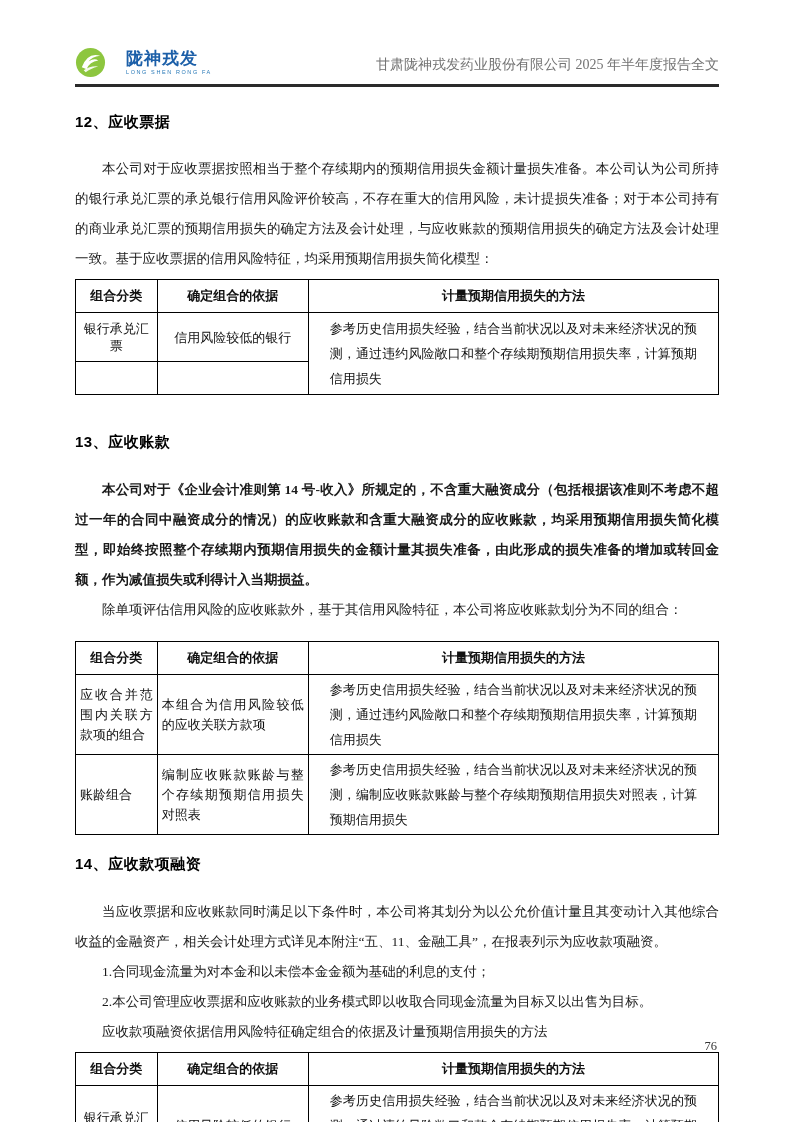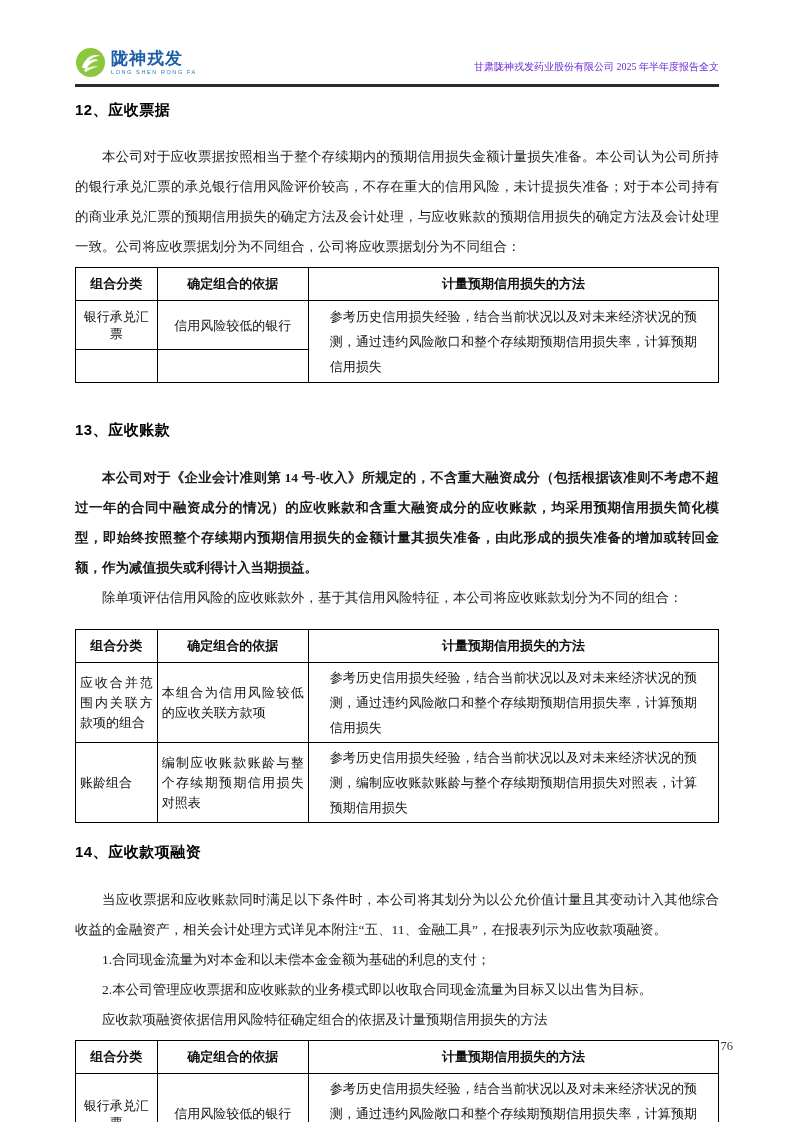--- a/index.html
+++ b/index.html
@@ -14,40 +14,40 @@
     overflow:hidden;
   }
   .content { padding:0 74px 0 75px; }
 
   
   .doc-header {
     display:flex; justify-content:space-between; align-items:flex-end;
     padding-top:47px; padding-bottom:6px;
     border-bottom:3px solid #2a2a2a;
   }
-  .logo { display:flex; align-items:center; gap:5px; }
+  .logo { display:flex; align-items:center; gap:20px; }
   .logo-mark { width:31px; height:31px; flex:0 0 auto; }
   .logo-text { display:flex; flex-direction:column; line-height:1; }
   .logo-cn {
     font-family:"Liberation Sans", sans-serif;
     font-weight:bold; font-size:17px; color:#1c5fa8; letter-spacing:1px;
   }
   .logo-en {
     font-family:"Liberation Sans", sans-serif;
     font-size:5.5px; color:#2a7ab8; letter-spacing:1.6px; margin-top:3px;
   }
-  .report-title { font-size:10px; color:#6d28d9; padding-bottom:4px; }
+  .report-title { font-size:14px; color:#737373; padding-bottom:4px; }
 
   
   .sec-heading {
     font-family:"Liberation Sans", sans-serif;
     font-weight:bold; font-size:15px; color:#000;
     letter-spacing:0.5px;
   }
-  .h12 { margin-top:14px; }
+  .h12 { margin-top:26px; }
   .h13 { margin-top:38px; }
   .h14 { margin-top:20px; }
   p.body-para {
     font-size:13.5px; line-height:30px;
     text-align:justify; text-indent:2em; color:#1a1a1a;
   }
   .p12 { margin:22px 0 5px; }
   .p13a { margin-top:23px;font-weight:bold; }
   .p13c { margin-bottom:16px; }
   .p14a { margin-top:23px; }
@@ -68,21 +68,21 @@
     font-weight:bold; text-align:center; padding:8px 2px; line-height:16px;
   }
   td.c-center { text-align:center; padding:7px 3px; line-height:17px; }
   td.c-left   { text-align:justify; padding:4px 4px; line-height:20px; }
   td.method   { text-align:justify; padding:2px 21px; line-height:25px; }
   td.empty-cell { height:33px; }
   .t1 td.c-center { height:32px; }
 
   
   .page-number {
-    position:absolute; top:1039px; right:60px;
+    position:absolute; top:1039px; right:76px;
     font-size:12.5px; color:#333;
   }
 </style>
 </head>
 <body>
 
 <div class="page">
   <div class="content">
 
     <div class="doc-header">
@@ -94,21 +94,21 @@
         </svg>
         <div class="logo-text">
           <span class="logo-cn">陇神戎发</span>
           <span class="logo-en">LONG SHEN RONG FA</span>
         </div>
       </div>
       <div class="report-title">甘肃陇神戎发药业股份有限公司 2025 年半年度报告全文</div>
     </div>
 
     <div class="sec-heading h12">12、应收票据</div>
-    <p class="body-para p12">本公司对于应收票据按照相当于整个存续期内的预期信用损失金额计量损失准备。本公司认为公司所持的银行承兑汇票的承兑银行信用风险评价较高，不存在重大的信用风险，未计提损失准备；对于本公司持有的商业承兑汇票的预期信用损失的确定方法及会计处理，与应收账款的预期信用损失的确定方法及会计处理一致。公司将应收票据划分为不同组合，公司将应收票据划分为不同组合：</p>
+    <p class="body-para p12">本公司对于应收票据按照相当于整个存续期内的预期信用损失金额计量损失准备。本公司认为公司所持的银行承兑汇票的承兑银行信用风险评价较高，不存在重大的信用风险，未计提损失准备；对于本公司持有的商业承兑汇票的预期信用损失的确定方法及会计处理，与应收账款的预期信用损失的确定方法及会计处理一致。基于应收票据的信用风险特征，均采用预期信用损失简化模型：</p>
 
     <table class="acct t1">
       <colgroup>
           <col class="c1">
           <col class="c2">
           <col class="c3">
         </colgroup>
       <tbody>
           <tr>
         <th>组合分类</th>

